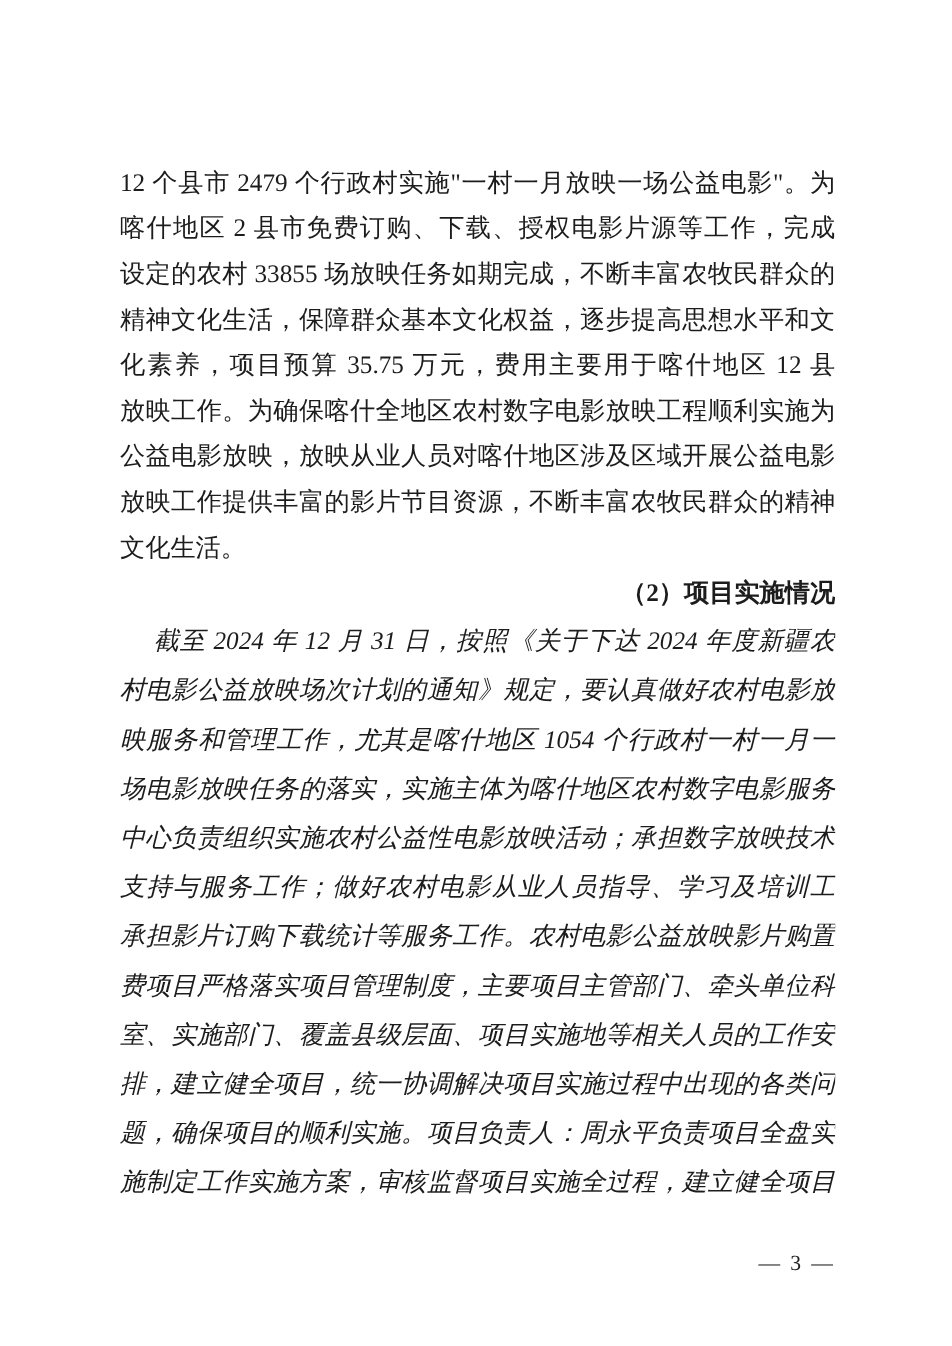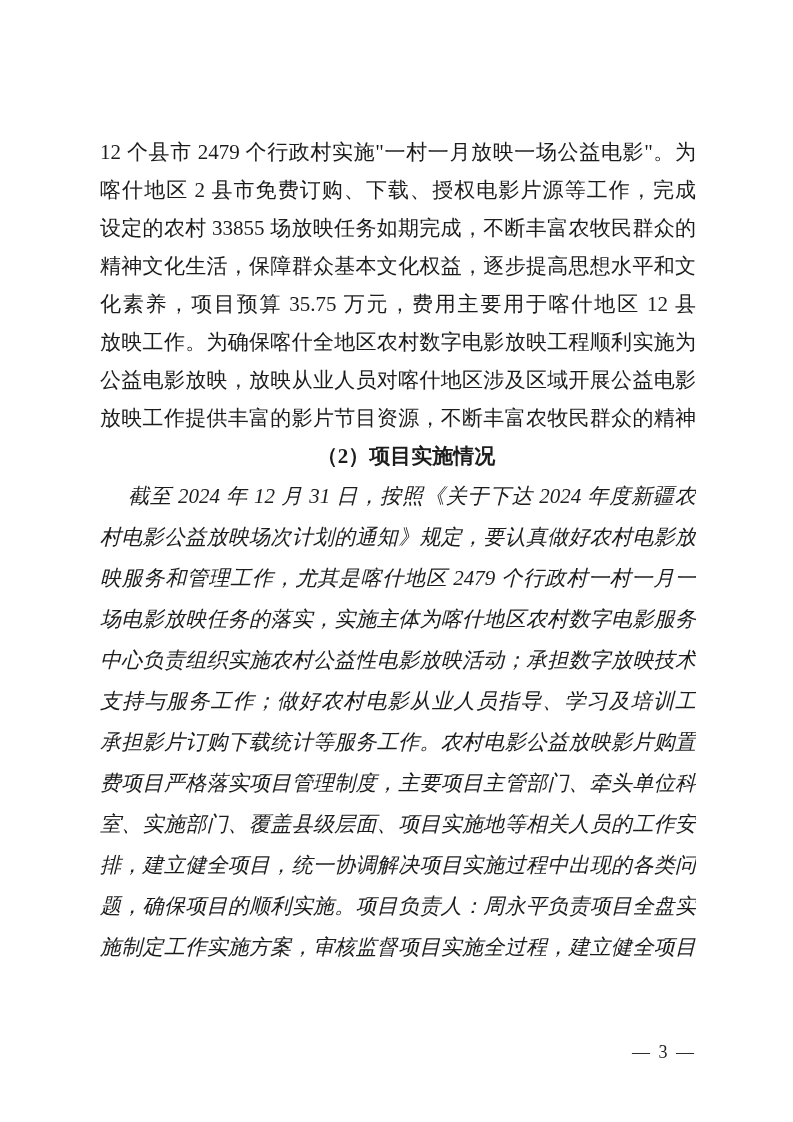--- a/index.html
+++ b/index.html
@@ -39,21 +39,21 @@
     text-align-last: left;
   }
   .line.indent-first {
     text-indent: 28px;
   }
   .heading-line {
     height: 39px;
     line-height: 39px;
     font-weight: bold;
     text-indent: 16px;
-    text-align: center;
+    text-align: right;
     overflow: hidden;
   }
   .page-number {
     position: absolute;
     top: 1042px;
     left: 0;
     width: 696px;
     text-align: right;
     font-size: 18px;
     letter-spacing: 2px;
@@ -67,26 +67,27 @@
   <div class="content">
 
     <div class="line">12 个县市 2479 个行政村实施"一村一月放映一场公益电影"。为</div>
     <div class="line">喀什地区 2 县市免费订购、下载、授权电影片源等工作，完成</div>
     <div class="line">设定的农村 33855 场放映任务如期完成，不断丰富农牧民群众的</div>
     <div class="line">精神文化生活，保障群众基本文化权益，逐步提高思想水平和文</div>
     <div class="line">化素养，项目预算 35.75 万元，费用主要用于喀什地区 12 县（市）</div>
     <div class="line">放映工作。为确保喀什全地区农村数字电影放映工程顺利实施为</div>
     <div class="line">公益电影放映，放映从业人员对喀什地区涉及区域开展公益电影</div>
     <div class="line">放映工作提供丰富的影片节目资源，不断丰富农牧民群众的精神</div>
+    <div class="line no-stretch">文化生活。</div>
 
     <div class="heading-line">（2）项目实施情况</div>
 
     <div class="line p2 indent-first">截至 2024 年 12 月 31 日，按照《关于下达 2024 年度新疆农</div>
     <div class="line p2">村电影公益放映场次计划的通知》规定，要认真做好农村电影放</div>
-    <div class="line p2">映服务和管理工作，尤其是喀什地区 2479 个行政村一村一月一</div>
+    <div class="line p2">映服务和管理工作，尤其是喀什地区 1054 个行政村一村一月一</div>
     <div class="line p2">场电影放映任务的落实，实施主体为喀什地区农村数字电影服务</div>
     <div class="line p2">中心负责组织实施农村公益性电影放映活动；承担数字放映技术</div>
     <div class="line p2">支持与服务工作；做好农村电影从业人员指导、学习及培训工作；</div>
     <div class="line p2">承担影片订购下载统计等服务工作。农村电影公益放映影片购置</div>
     <div class="line p2">费项目严格落实项目管理制度，主要项目主管部门、牵头单位科</div>
     <div class="line p2">室、实施部门、覆盖县级层面、项目实施地等相关人员的工作安</div>
     <div class="line p2">排，建立健全项目，统一协调解决项目实施过程中出现的各类问</div>
     <div class="line p2">题，确保项目的顺利实施。项目负责人：周永平负责项目全盘实</div>
     <div class="line p2">施制定工作实施方案，审核监督项目实施全过程，建立健全项目</div>
 

